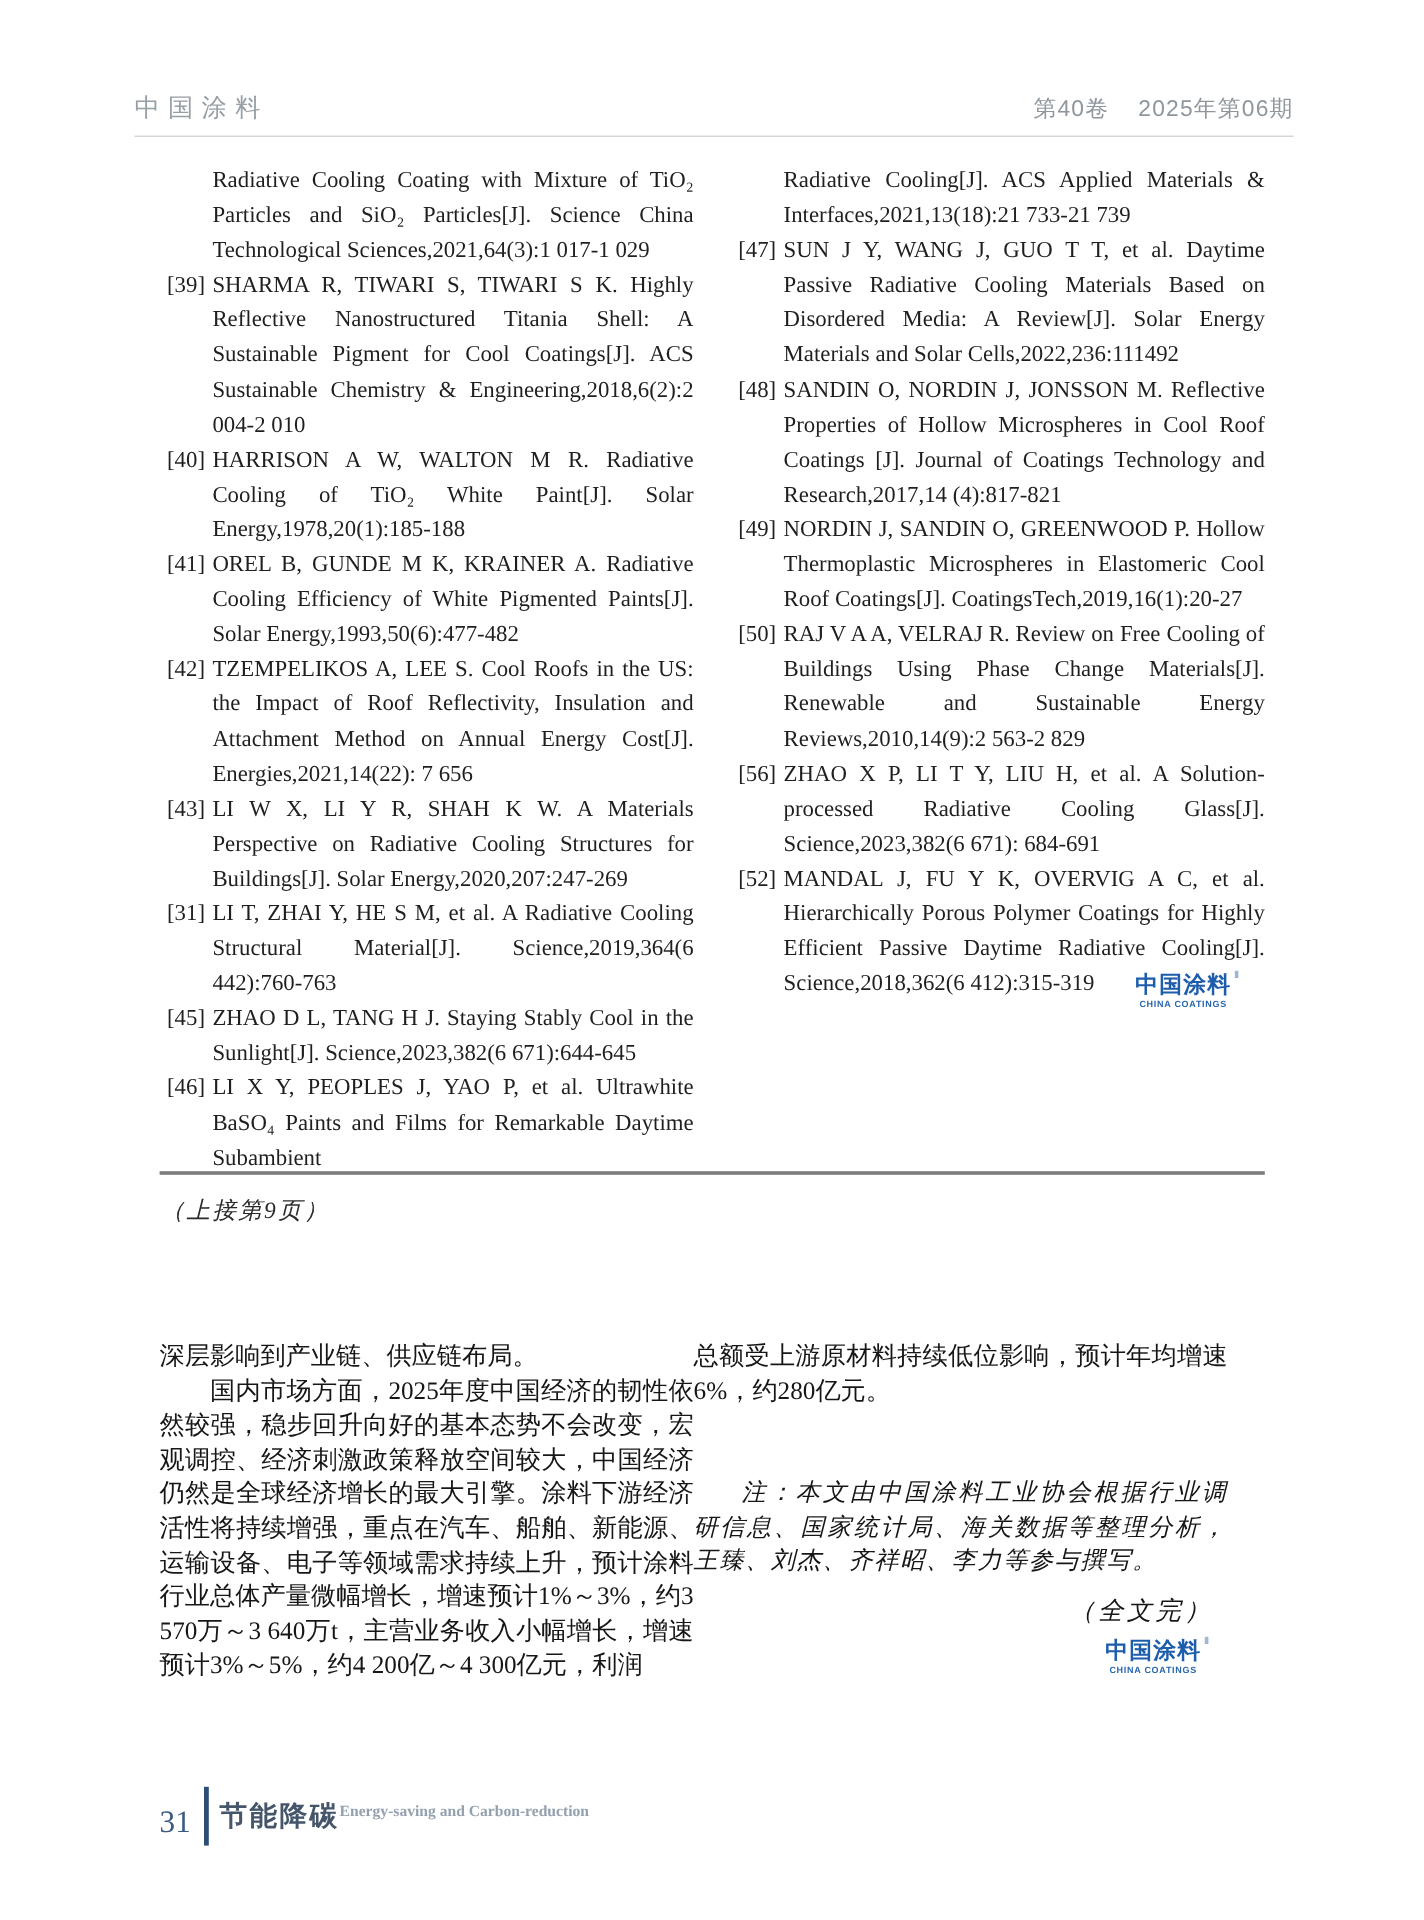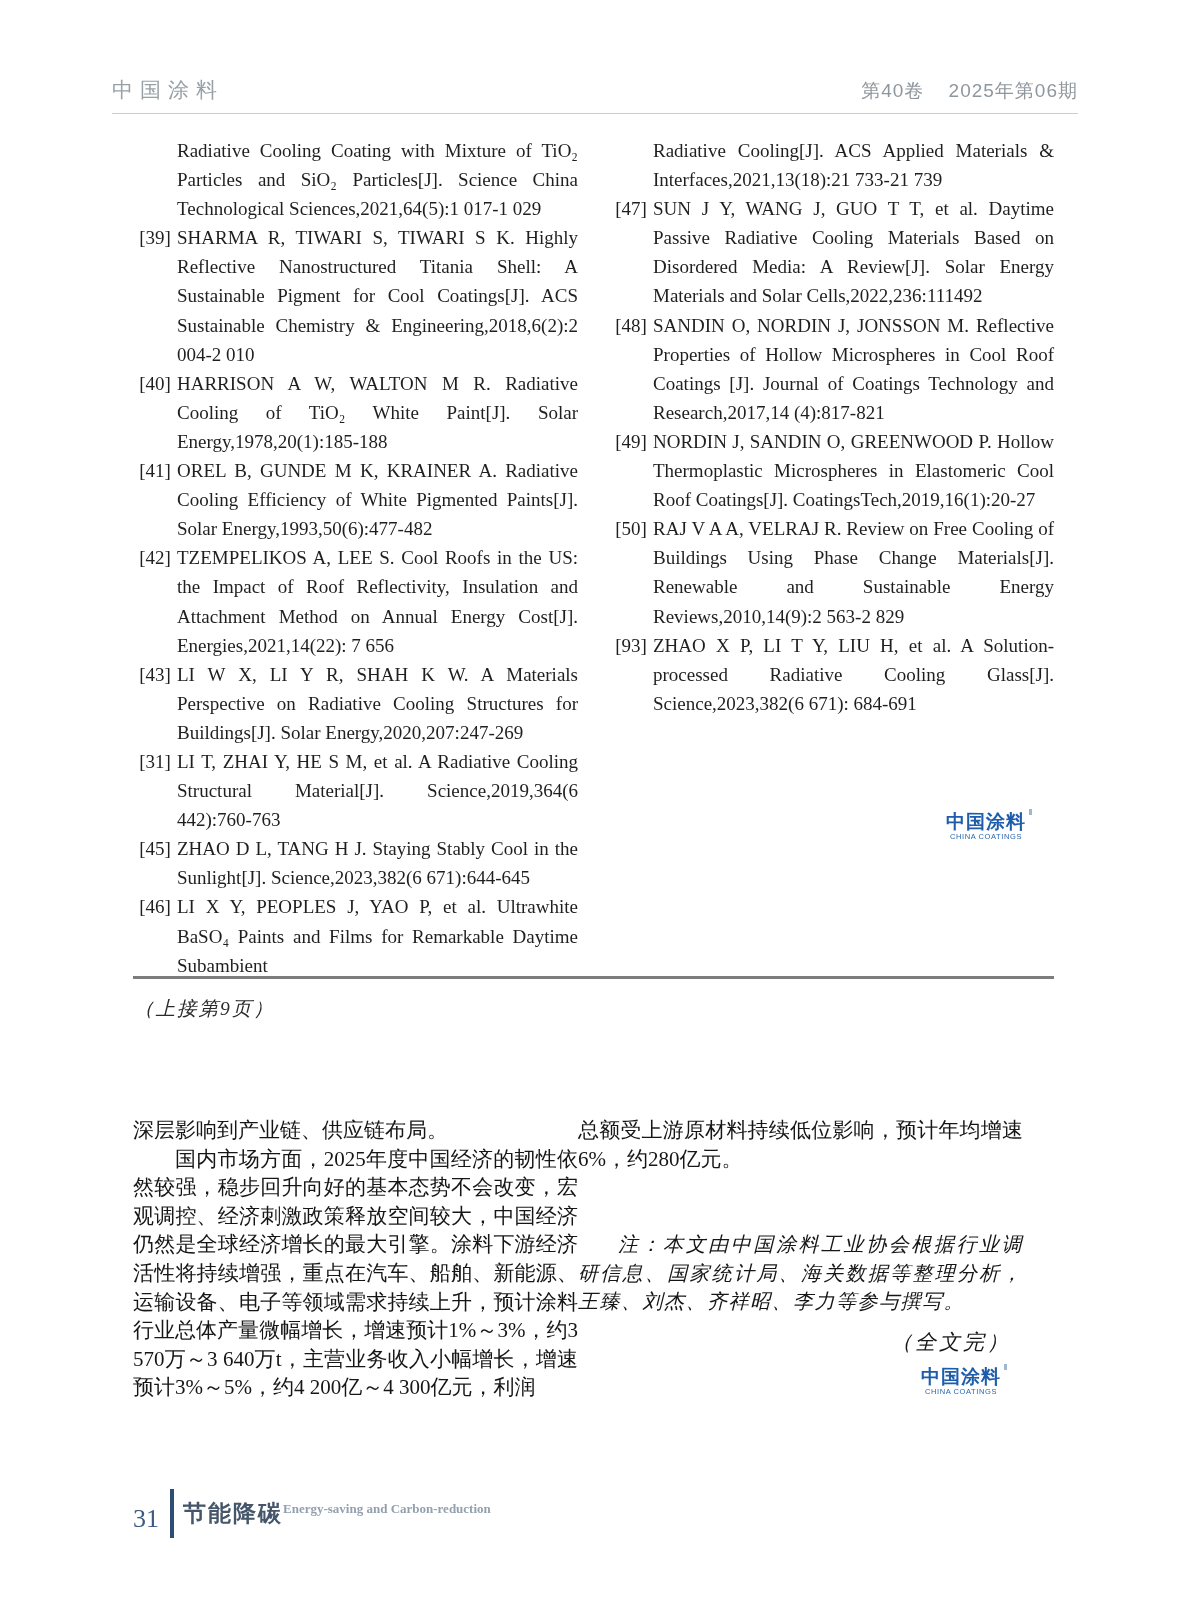--- a/index.html
+++ b/index.html
@@ -56,21 +56,21 @@
   .logo-cn{
     font-family:"Liberation Sans","DejaVu Sans",sans-serif;
     font-weight:bold;font-size:19px;color:#1d5dab;letter-spacing:1px;
   }
   .logo-tm{
     position:absolute;top:-3px;right:-6px;
     width:3px;height:6px;background:#9fb6d4;
   }
   .logo-en{
     font-family:"Liberation Sans","DejaVu Sans",sans-serif;
-    font-weight:normal;font-size:7.5px;color:#2a66ad;letter-spacing:0.6px;
+    font-weight:bold;font-size:7.5px;color:#2a66ad;letter-spacing:0.6px;
     margin-top:2px;
   }
   .logo-after-refs{position:absolute;top:676px;right:28px;}
   .ref-col-right{position:relative;}
   
   .mid-divider{
     position:absolute;top:976px;left:133px;width:921px;height:2.5px;
     background:#7d7d7d;
   }
   .continued-note{
@@ -138,21 +138,21 @@
       <span>第40卷</span>
       <span>2025年第06期</span>
     </span>
   </div>
 
   <div class="refs">
 
     <div class="ref-col">
       <div class="ref-item">
         <span class="ref-num"></span>
-        <div class="ref-text">Radiative Cooling Coating with Mixture of TiO₂ Particles and SiO₂ Particles[J]. Science China Technological Sciences,2021,64(5):1 017-1 029</div>
+        <div class="ref-text">Radiative Cooling Coating with Mixture of TiO₂ Particles and SiO₂ Particles[J]. Science China Technological Sciences,2021,64(3):1 017-1 029</div>
       </div>
       <div class="ref-item">
         <span class="ref-num">[39]</span>
         <div class="ref-text">SHARMA R, TIWARI S, TIWARI S K. Highly Reflective Nanostructured Titania Shell: A Sustainable Pigment for Cool Coatings[J]. ACS Sustainable Chemistry &amp; Engineering,2018,6(2):2 004-2 010</div>
       </div>
       <div class="ref-item">
         <span class="ref-num">[40]</span>
         <div class="ref-text">HARRISON A W, WALTON M R. Radiative Cooling of TiO₂ White Paint[J]. Solar Energy,1978,20(1):185-188</div>
       </div>
       <div class="ref-item">
@@ -196,22 +196,26 @@
       </div>
       <div class="ref-item">
         <span class="ref-num">[49]</span>
         <div class="ref-text">NORDIN J, SANDIN O, GREENWOOD P. Hollow Thermoplastic Microspheres in Elastomeric Cool Roof Coatings[J]. CoatingsTech,2019,16(1):20-27</div>
       </div>
       <div class="ref-item">
         <span class="ref-num">[50]</span>
         <div class="ref-text">RAJ V A A, VELRAJ R. Review on Free Cooling of Buildings Using Phase Change Materials[J]. Renewable and Sustainable Energy Reviews,2010,14(9):2 563-2 829</div>
       </div>
       <div class="ref-item">
-        <span class="ref-num">[93]</span>
+        <span class="ref-num">[56]</span>
         <div class="ref-text">ZHAO X P, LI T Y, LIU H, et al. A Solution-processed Radiative Cooling Glass[J]. Science,2023,382(6 671): 684-691</div>
+      </div>
+      <div class="ref-item">
+        <span class="ref-num">[52]</span>
+        <div class="ref-text">MANDAL J, FU Y K, OVERVIG A C, et al. Hierarchically Porous Polymer Coatings for Highly Efficient Passive Daytime Radiative Cooling[J]. Science,2018,362(6 412):315-319</div>
       </div>
       <div class="logo-after-refs logo-block">
         <span class="logo-row">
           <span class="logo-cn">中国涂料</span>
           <span class="logo-tm"></span>
         </span>
         <div class="logo-en">CHINA COATINGS</div>
       </div>
     </div>
   </div>

